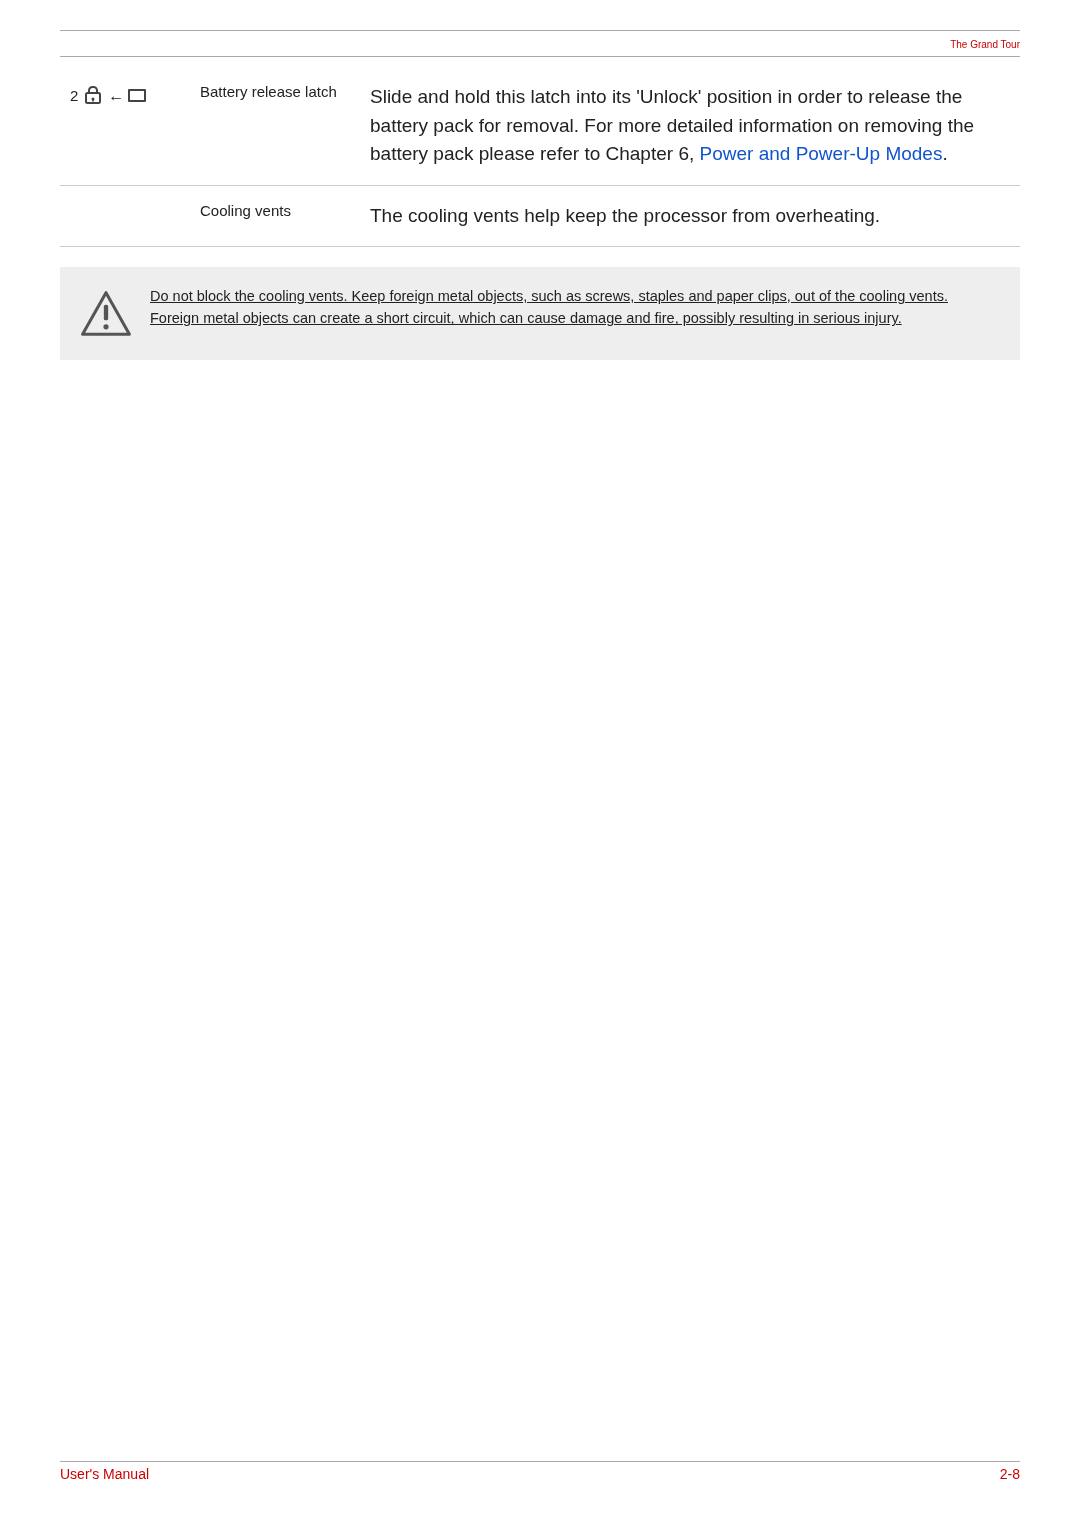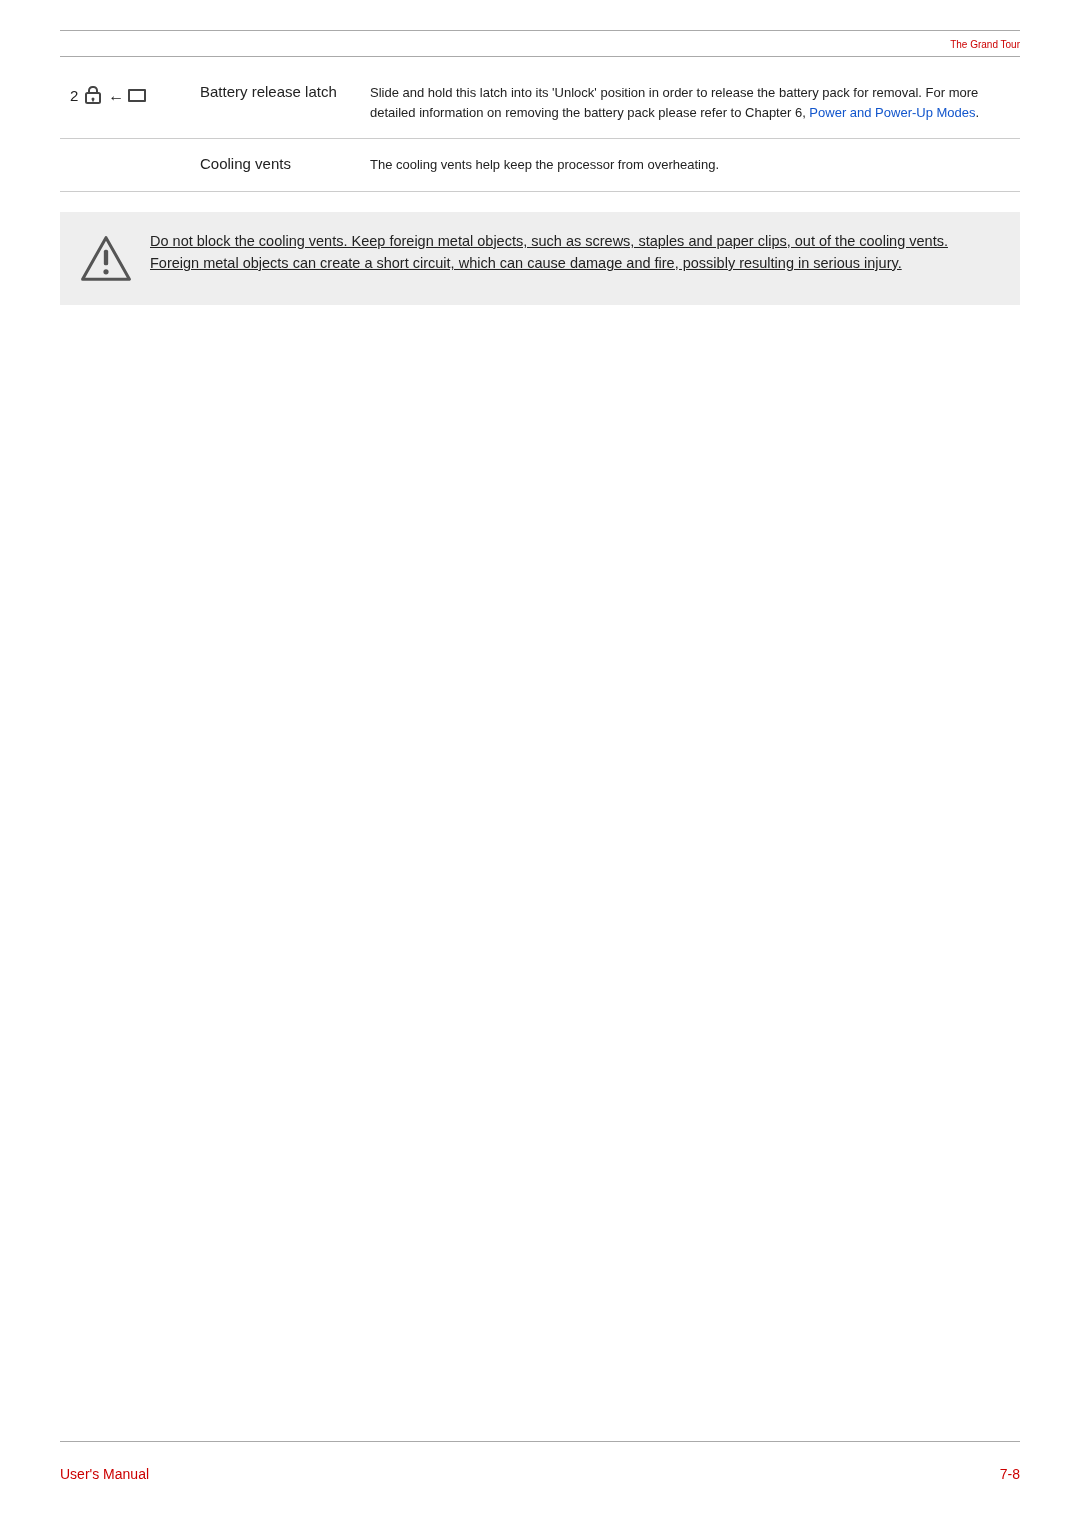--- a/index.html
+++ b/index.html
@@ -72,21 +72,21 @@
       vertical-align: middle;
     }
 
     .label-cell {
       width: 170px;
       font-size: 15px;
       color: #222222;
     }
 
     .desc-cell {
-      font-size: 13px;
+      font-size: 19px;
       color: #222222;
       line-height: 1.5;
     }
 
     .desc-cell a {
       color: #1155cc;
       text-decoration: none;
     }
 
     
@@ -140,21 +140,21 @@
       line-height: 1.55;
       text-decoration: underline;
     }
 
     
     .footer {
       border-top: 1.5px solid #aaaaaa;
       display: flex;
       justify-content: space-between;
       align-items: center;
-      padding-top: 24px;
+      padding-top: 4px;
       padding-bottom: 4px;
       margin-top: auto;
     }
 
     .footer-left {
       color: #cc0000;
       font-size: 14px;
     }
 
     .footer-right {
@@ -237,16 +237,16 @@
           <circle cx="30" cy="43.5" r="3" fill="#555"></circle>
         </svg>
       </div>
       <p class="warning-text">Do not block the cooling vents. Keep foreign metal objects, such as screws, staples and paper clips, out of the cooling vents. Foreign metal objects can create a short circuit, which can cause damage and fire, possibly resulting in serious injury.</p>
     </div>
 
   </div>
 
   <div class="footer">
     <span class="footer-left">User's Manual</span>
-    <span class="footer-right">7-8</span>
+    <span class="footer-right">2-8</span>
   </div>
 
 </div>
 
 </body></html>

